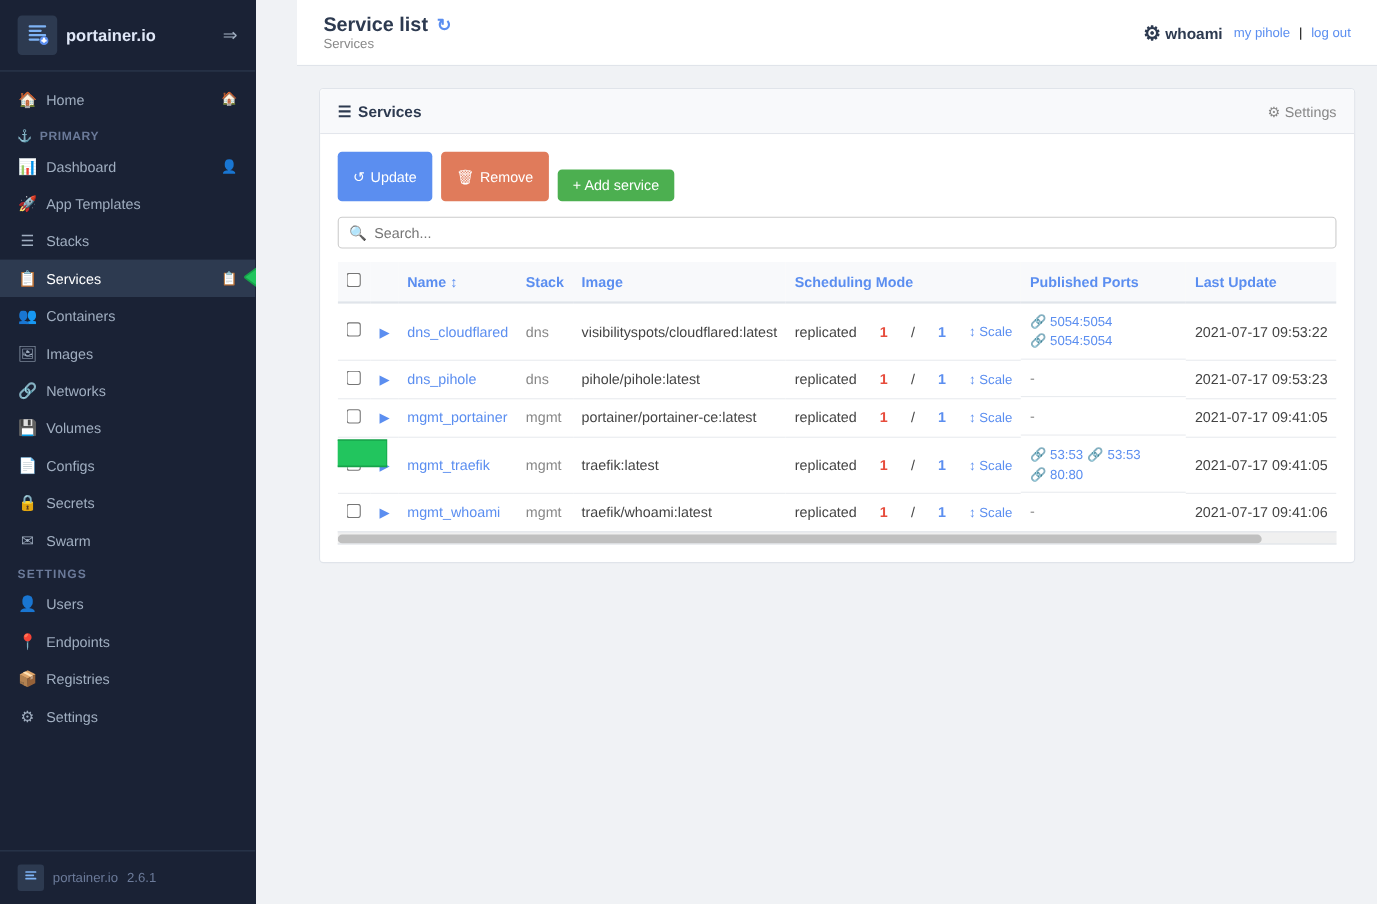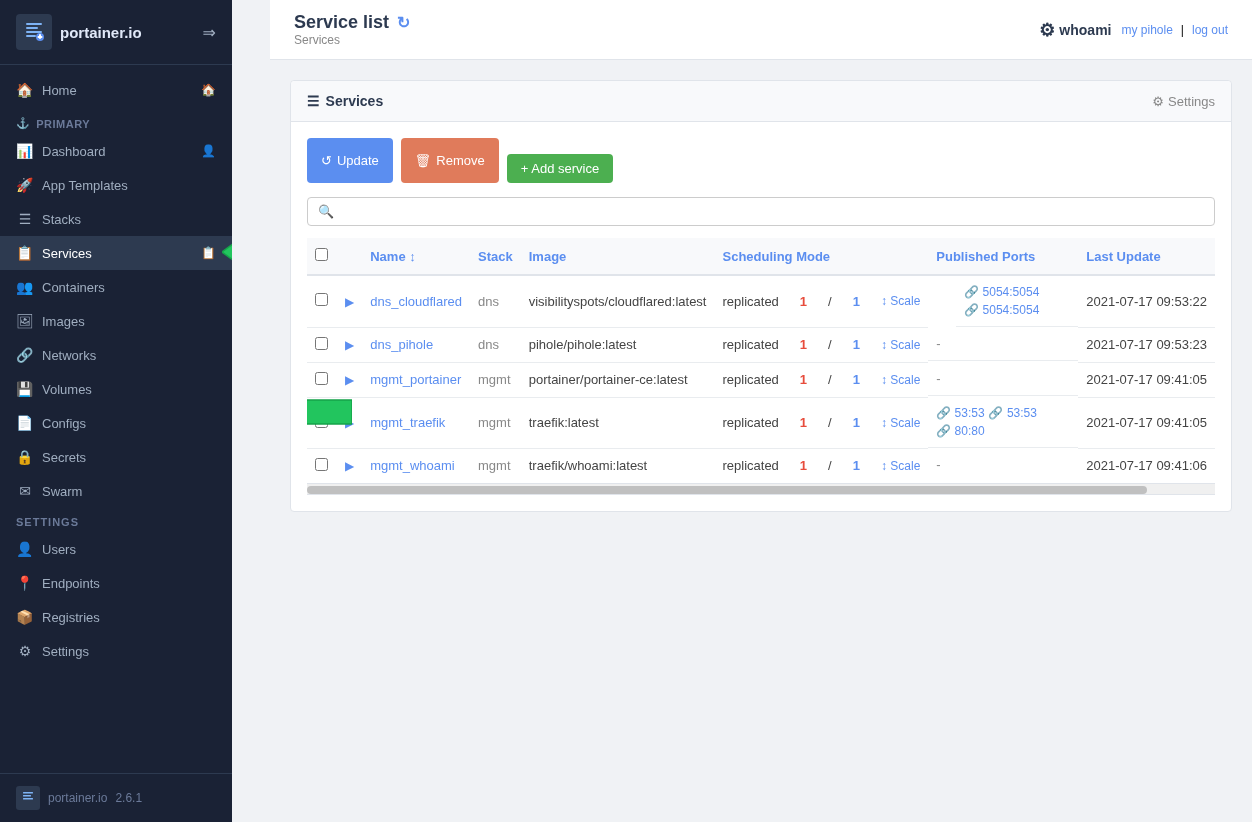--- a/index.html
+++ b/index.html
@@ -447,20 +447,21 @@
       <div class="panel-body">
 
         <div class="btn-group">
           <button class="btn btn-primary"><span>↺</span> Update</button>
           <button class="btn btn-danger"><span>🗑</span> Remove</button>
           <button class="btn btn-success">+ Add service</button>
         </div>
 
         <div class="search-bar">
           <span class="search-icon">🔍</span>
+          <input type="text" placeholder="Search..." style="">
         </div>
 
         <div class="table-container">
           <table>
             <thead>
               <tr>
                 <th class="checkbox-col">
                   <input type="checkbox" style="">
                 </th>
                 <th class="expand-col"></th>
@@ -504,21 +505,21 @@
     </td>
     <td>
       <div class="scheduling-cell">
         <span>replicated</span>
         <span class="text-red">1</span>
         <span>/</span>
         <span class="text-blue">1</span>
         <a class="scale-link">↕ Scale</a>
       </div>
     </td>
-    <td style="display:flex;gap:4px;flex-wrap:wrap;align-items:center;margin-left:28px;">
+    <td style="display:flex;gap:4px;flex-wrap:wrap;align-items:center;">
       <a class="port-link">🔗 5054:5054</a> 
                     <a class="port-link">🔗 5054:5054</a>
     </td>
     <td>
       <span>2021-07-17 09:53:22</span>
     </td>
   </tr>
                 <tr>
     <td class="checkbox-col">
       <input type="checkbox" style="">

